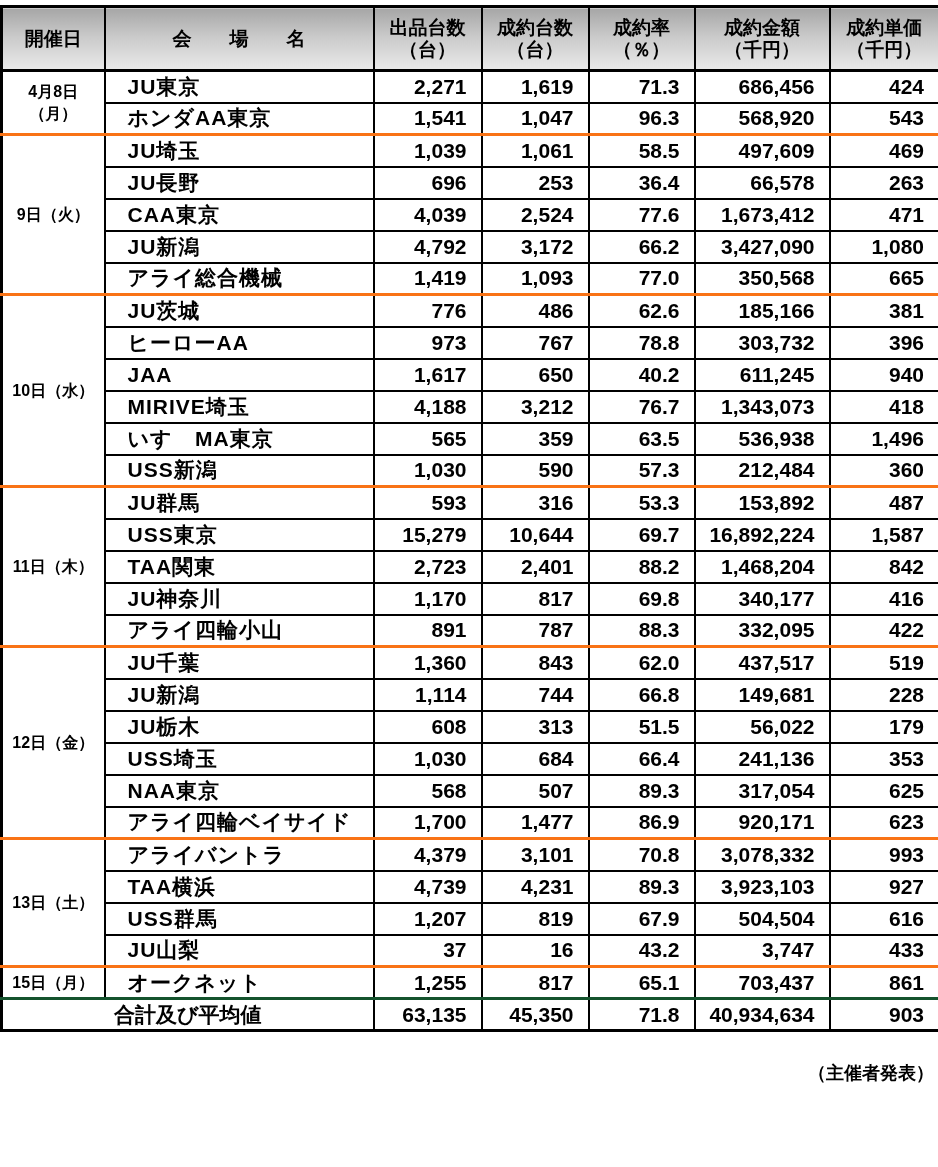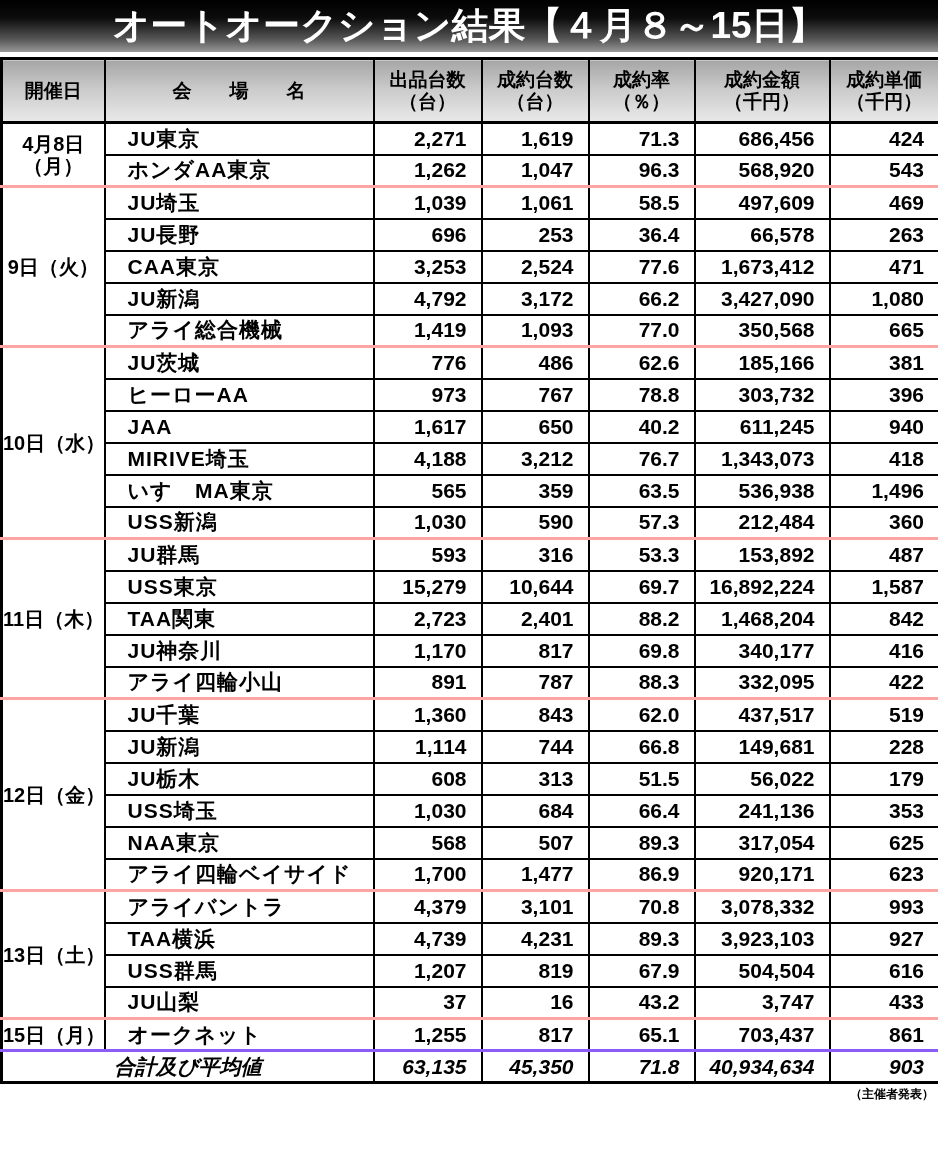--- a/index.html
+++ b/index.html
@@ -53,42 +53,40 @@
   tbody td {
     border: 2px solid #000;
     height: 32px;
     padding: 0;
     font-size: 21px;
     vertical-align: middle;
     background: #fff;
     overflow: hidden;
     white-space: nowrap;
   }
-  td.date { text-align: center; font-size: 20px; line-height: 22px; }
+  td.date { text-align: center; font-size: 16px; line-height: 22px; }
   td.date span { display: block; }
   td.venue { text-align: left; padding-left: 22px; letter-spacing: 1px; }
   td.num { text-align: right; padding-right: 14px; letter-spacing: 0px; }
-  tr.group-start td { border-top: 3px solid #fca5a5; }
-  tr.total td { border-top: 3px solid #8b5cf6; font-style: italic; }
+  tr.group-start td { border-top: 3px solid #f97316; }
+  tr.total td { border-top: 3px solid #14532d; }
   td.total-label { text-align: center; font-size: 21px; }
 
   .caption {
     text-align: right;
-    font-size: 12px;
+    font-size: 18px;
     padding: 2px 4px 0 0;
+    margin-top: 27px;
   }
 </style>
 </head>
 <body>
 
 <div class="page">
 
-  <div class="banner">
-    <span class="title-text">オートオークション結果【４月８～15日】</span>
-  </div>
 
   <table>
     <colgroup>
       <col style="width:103px">
       <col style="width:269px">
       <col style="width:108px">
       <col style="width:107px">
       <col style="width:106px">
       <col style="width:135px">
       <col style="width:110px">
@@ -131,21 +129,21 @@
           </td>
           <td class="venue">JU東京</td>
           <td class="num">2,271</td>
           <td class="num">1,619</td>
           <td class="num">71.3</td>
           <td class="num">686,456</td>
           <td class="num">424</td>
         </tr>
         <tr>
           <td class="venue">ホンダAA東京</td>
-          <td class="num">1,262</td>
+          <td class="num">1,541</td>
           <td class="num">1,047</td>
           <td class="num">96.3</td>
           <td class="num">568,920</td>
           <td class="num">543</td>
         </tr>
         <tr class="group-start">
           <td class="date" rowspan="5">
             <span>9日（火）</span>
           </td>
           <td class="venue">JU埼玉</td>
@@ -158,21 +156,21 @@
         <tr>
           <td class="venue">JU長野</td>
           <td class="num">696</td>
           <td class="num">253</td>
           <td class="num">36.4</td>
           <td class="num">66,578</td>
           <td class="num">263</td>
         </tr>
         <tr>
           <td class="venue">CAA東京</td>
-          <td class="num">3,253</td>
+          <td class="num">4,039</td>
           <td class="num">2,524</td>
           <td class="num">77.6</td>
           <td class="num">1,673,412</td>
           <td class="num">471</td>
         </tr>
         <tr>
           <td class="venue">JU新潟</td>
           <td class="num">4,792</td>
           <td class="num">3,172</td>
           <td class="num">66.2</td>

